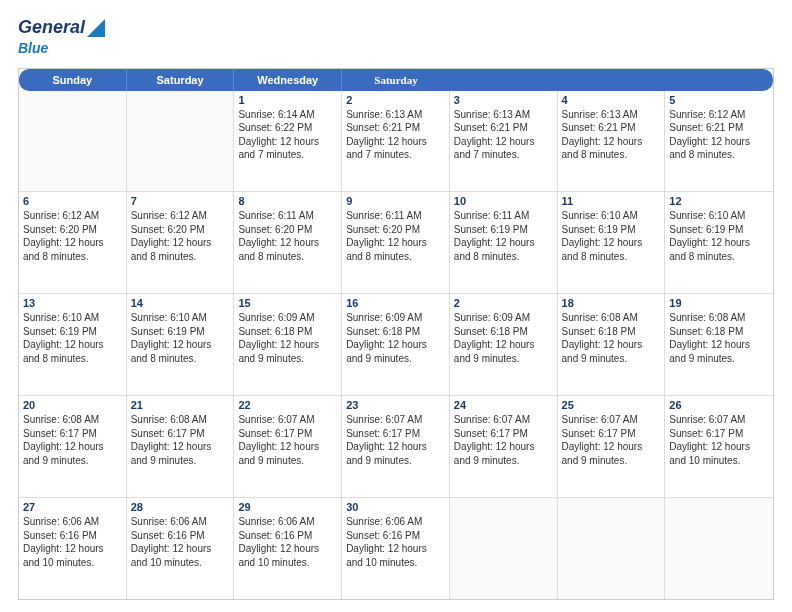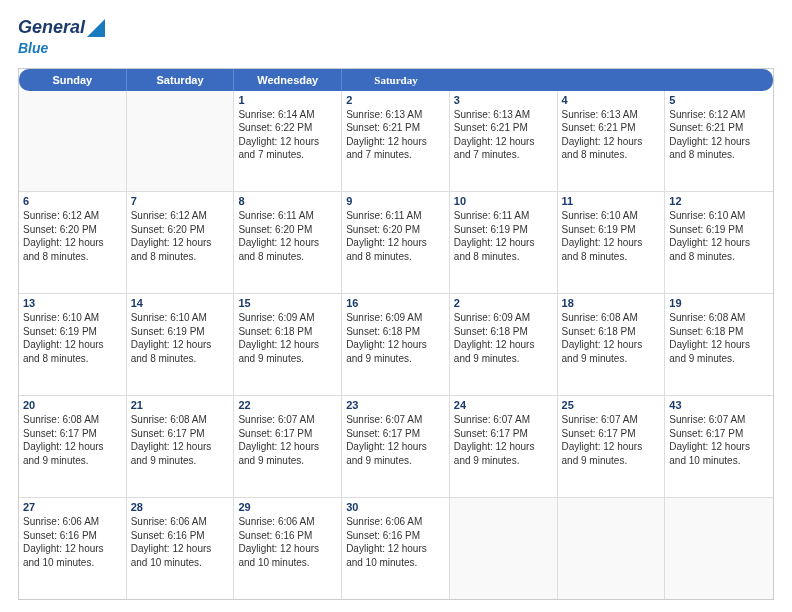--- a/index.html
+++ b/index.html
@@ -249,21 +249,21 @@
           </div>
           <div class="cal-cell">
             <div class="day-num">24</div>
             <div class="cell-info">Sunrise: 6:07 AM<br>Sunset: 6:17 PM<br>Daylight: 12 hours<br>and 9 minutes.</div>
           </div>
           <div class="cal-cell">
             <div class="day-num">25</div>
             <div class="cell-info">Sunrise: 6:07 AM<br>Sunset: 6:17 PM<br>Daylight: 12 hours<br>and 9 minutes.</div>
           </div>
           <div class="cal-cell">
-            <div class="day-num">43</div>
+            <div class="day-num">26</div>
             <div class="cell-info">Sunrise: 6:07 AM<br>Sunset: 6:17 PM<br>Daylight: 12 hours<br>and 10 minutes.</div>
           </div>
         </div>
         <div class="cal-row">
           <div class="cal-cell">
             <div class="day-num">27</div>
             <div class="cell-info">Sunrise: 6:06 AM<br>Sunset: 6:16 PM<br>Daylight: 12 hours<br>and 10 minutes.</div>
           </div>
           <div class="cal-cell">
             <div class="day-num">28</div>

